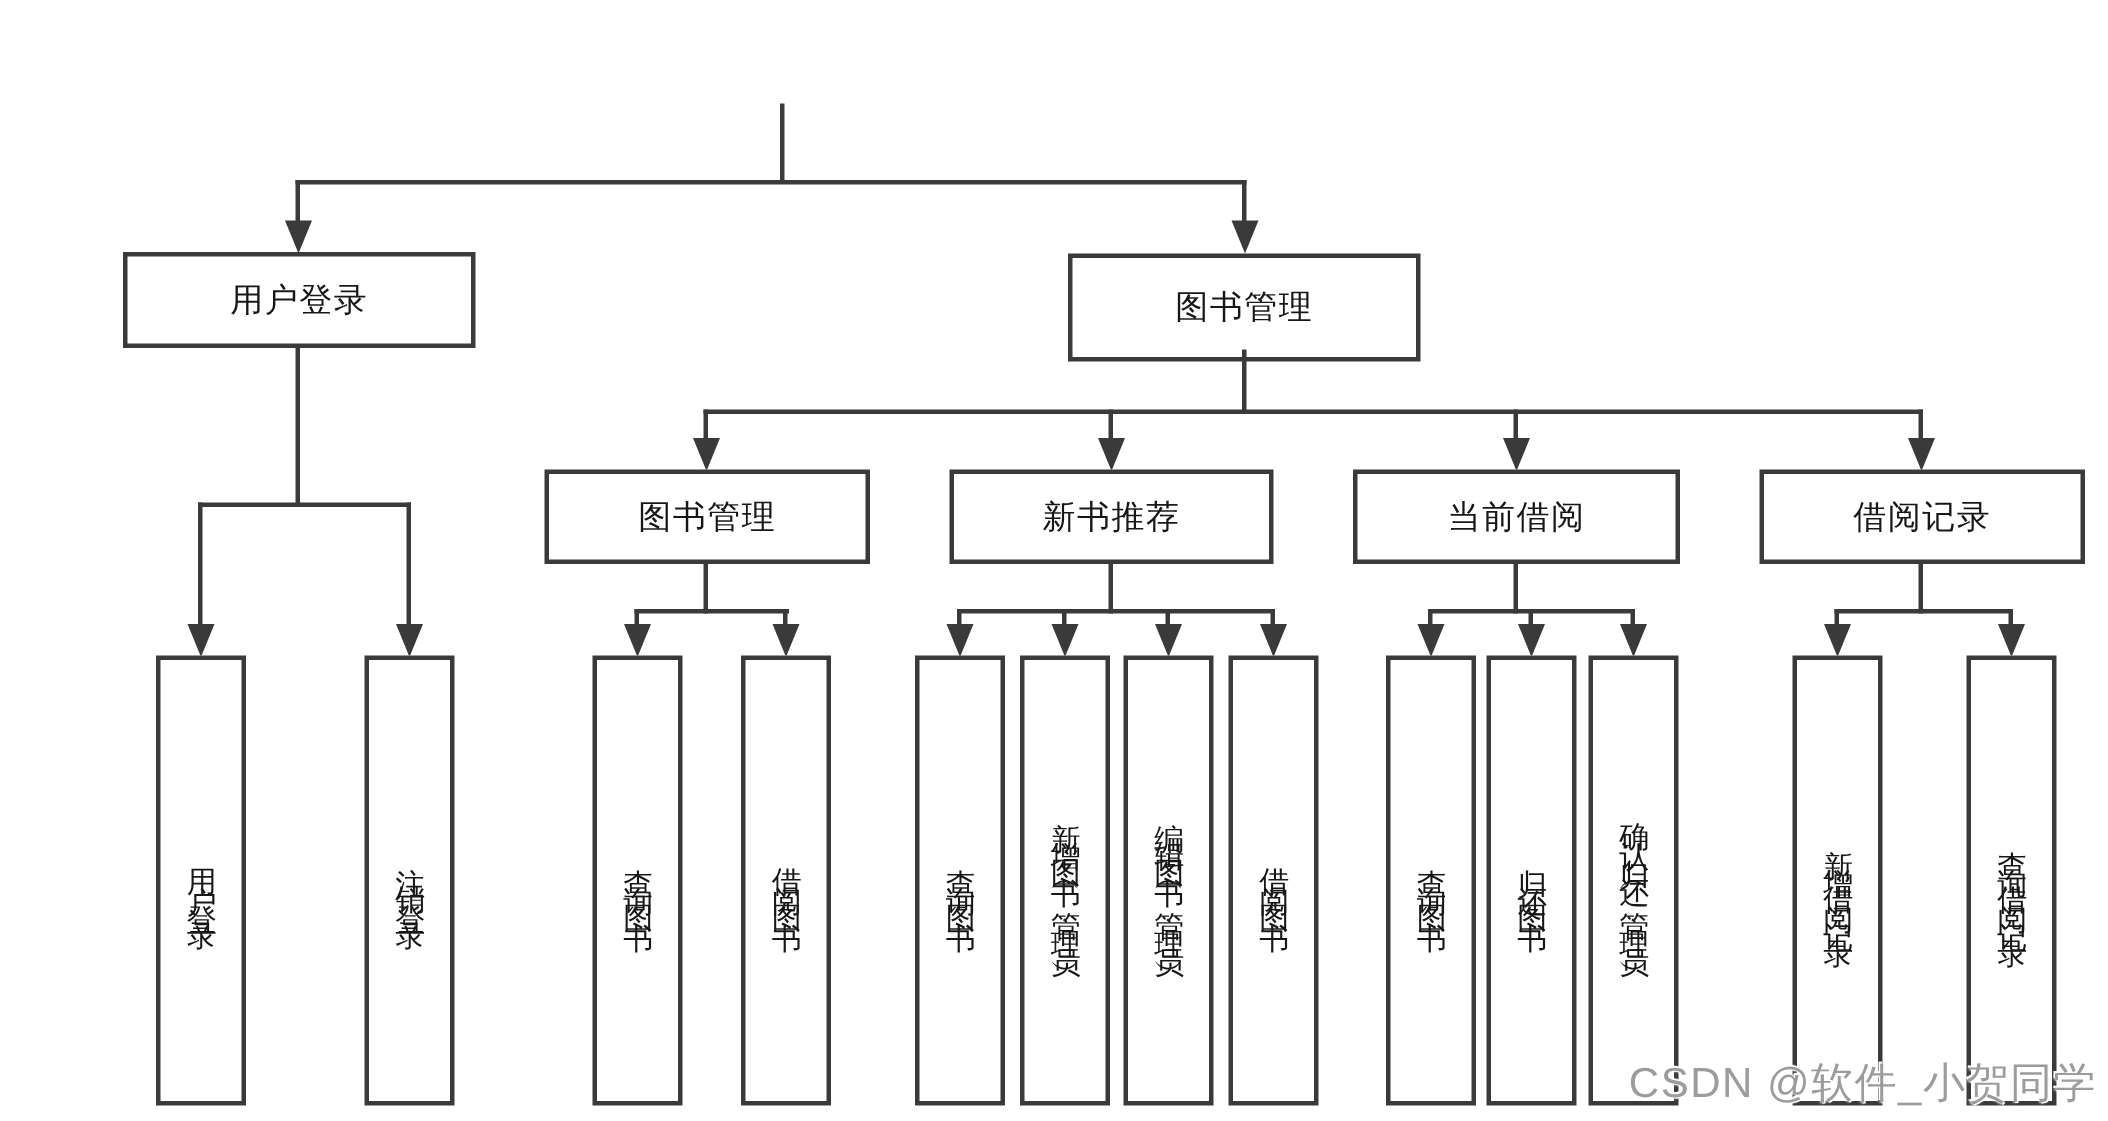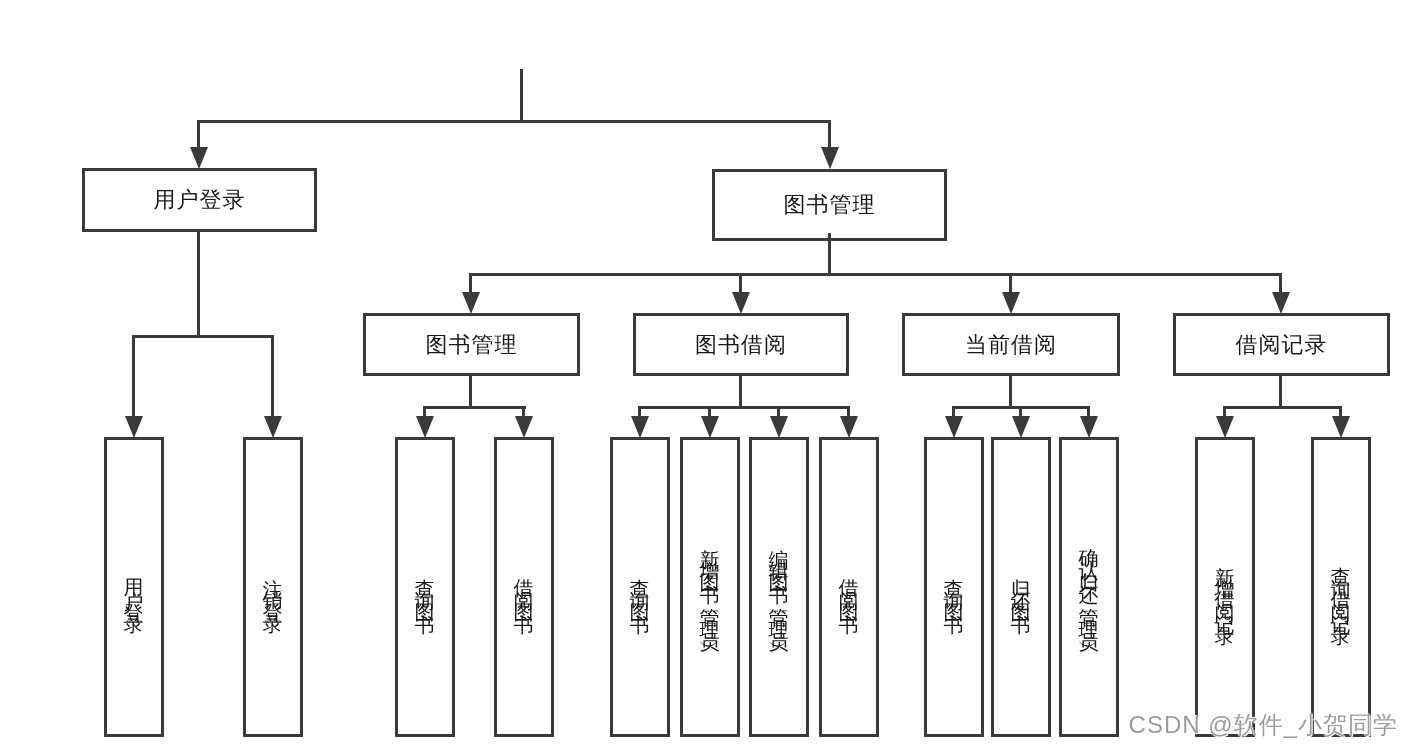--- a/index.html
+++ b/index.html
@@ -31,21 +31,21 @@
   }
   .vline{position:absolute;width:3px;background:var(--line);}
   .hline{position:absolute;height:3px;background:var(--line);}
   .arrow{
     position:absolute;width:0;height:0;
     border-left:9px solid transparent;border-right:9px solid transparent;
     border-top:22px solid var(--line);
   }
   .watermark{
     position:absolute;right:7px;bottom:6px;
-    font-size:24px;color:var(--watermark);letter-spacing:1px;
+    font-size:28px;color:var(--watermark);letter-spacing:1px;
     text-shadow:0 0 2px #fff,0 0 2px #fff,1px 1px 0 #fff,-1px -1px 0 #fff;
     z-index:5;white-space:nowrap;
   }
 </style>
 </head>
 <body>
 
 <div class="canvas">
 
 
@@ -71,21 +71,21 @@
   <div class="vline" style="left:469px;top:273px;height:22px"></div>
   <div class="arrow" style="left:462px;top:292px"></div>
   <div class="vline" style="left:739px;top:273px;height:22px"></div>
   <div class="arrow" style="left:732px;top:292px"></div>
   <div class="vline" style="left:1009px;top:273px;height:22px"></div>
   <div class="arrow" style="left:1002px;top:292px"></div>
   <div class="vline" style="left:1279px;top:273px;height:22px"></div>
   <div class="arrow" style="left:1272px;top:292px"></div>
 
   <div class="hbox" style="left:363px;top:313px;width:217px;height:63px">图书管理</div>
-  <div class="hbox" style="left:633px;top:313px;width:216px;height:63px">图书借阅</div>
+  <div class="hbox" style="left:633px;top:313px;width:216px;height:63px">新书推荐</div>
   <div class="hbox" style="left:1173px;top:313px;width:217px;height:63px">借阅记录</div>
   <div class="hbox" style="left:902px;top:313px;width:218px;height:63px">当前借阅</div>
 
   <div class="vline" style="left:469px;top:376px;height:33px"></div>
   <div class="hline" style="left:423px;top:406px;width:103px"></div>
   <div class="vline" style="left:423px;top:406px;height:12px"></div>
   <div class="arrow" style="left:416px;top:416px"></div>
   <div class="vline" style="left:522px;top:406px;height:12px"></div>
   <div class="arrow" style="left:515px;top:416px"></div>
 

